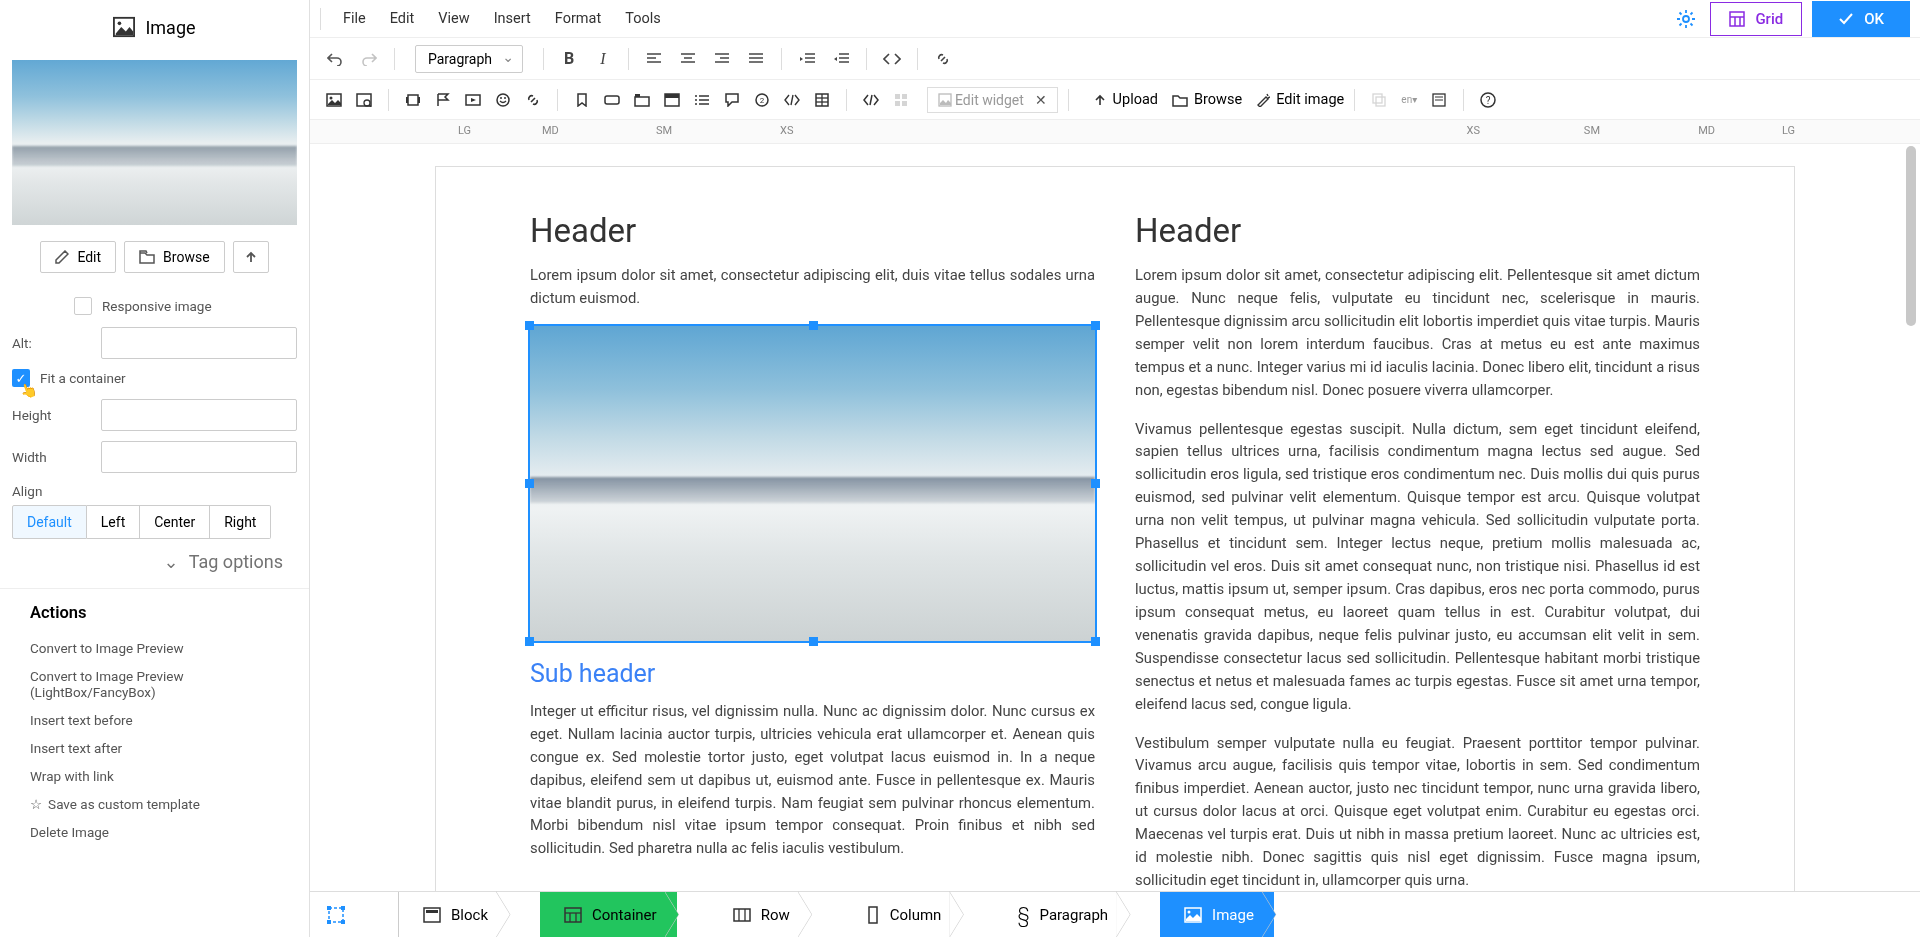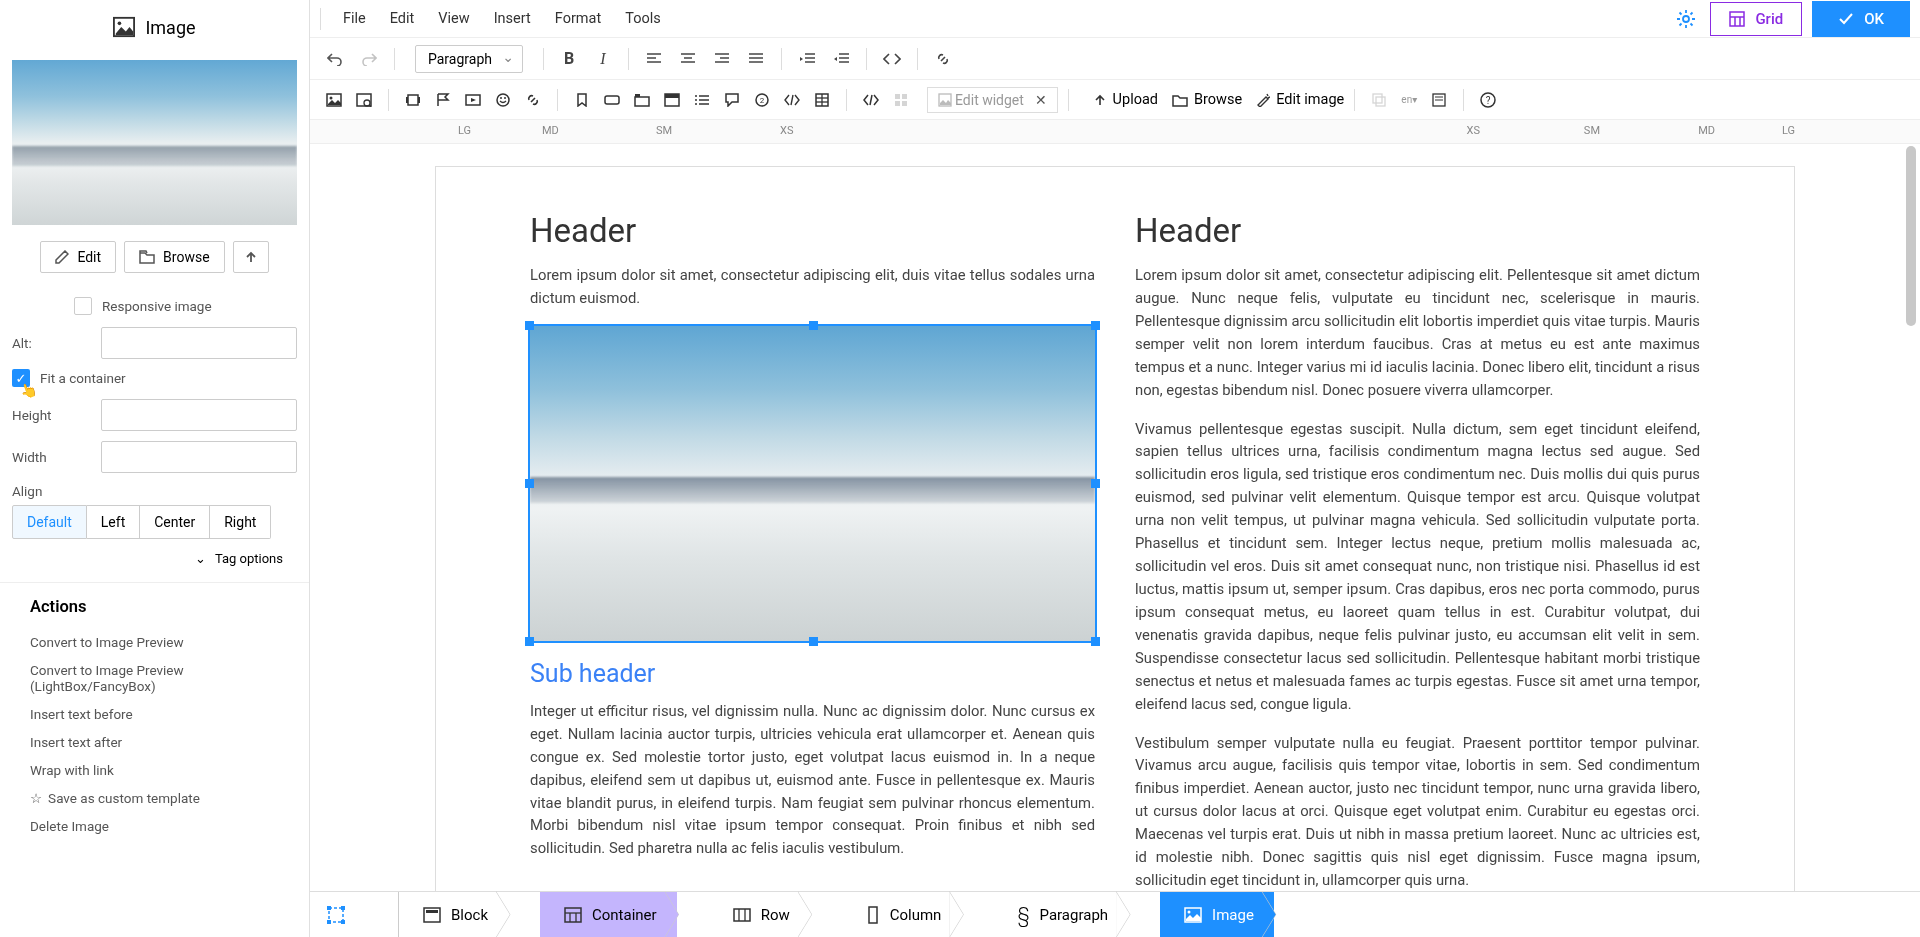--- a/index.html
+++ b/index.html
@@ -31,21 +31,21 @@
 .checkbox-empty { width: 18px; height: 18px; border: 1px solid #ccc; border-radius: 2px; margin-left: 62px; }
 
 .align-label { font-size: 13.5px; color: #555; margin: 4px 0 6px 0; }
 .btn-group { display: flex; }
 .btn-group .seg { border: 1px solid #ccc; padding: 8px 14px; font-size: 14px; cursor: pointer; background: #fff; }
 .btn-group .seg + .seg { border-left: none; }
 .btn-group .seg.active { color: #1e90ff; background: #f0f8ff; }
 .btn-group .seg:first-child { border-radius: 2px 0 0 2px; }
 .btn-group .seg:last-child { border-radius: 0 2px 2px 0; }
 
-.tag-options { text-align: right; padding: 12px 14px; font-size: 13px; color: #000000; cursor: pointer; }
+.tag-options { text-align: right; padding: 12px 14px; font-size: 18px; color: #737373; cursor: pointer; }
 .tag-options .chev { margin-right: 6px; }
 
 .actions { padding: 14px 30px; border-top: 1px solid #eee; }
 .actions h3 { font-size: 16.5px; font-weight: 600; margin-bottom: 12px; }
 .action-item { font-size: 13.5px; color: #555; padding: 6px 0; cursor: pointer; display: flex; align-items: center; gap: 6px; }
 
 
 .main { flex: 1; display: flex; flex-direction: column; position: relative; }
 
 .menubar { display: flex; align-items: center; padding: 0 10px; height: 38px; border-bottom: 1px solid #eee; }
@@ -545,21 +545,21 @@
             <rect x="15" y="15" width="4" height="4" fill="#1e90ff"></rect>
           </svg>
       </div>
       <div class="bc-seg bc-border" style="background:#fff">
         <svg width="18" height="16" class="ico">
             <rect x="1" y="1" width="16" height="14" fill="none" stroke="#333" stroke-width="1.5"></rect>
             <rect x="3" y="3" width="12" height="3" fill="#333"></rect>
           </svg>
         <span>Block</span>
       </div>
-      <div class="bc-seg" style="background:#c4b5fd">
+      <div class="bc-seg" style="background:#22c55e">
         <svg width="18" height="16" class="ico">
             <rect x="1" y="1" width="16" height="14" fill="none" stroke="#333" stroke-width="1.5"></rect>
             <line x1="1" y1="6" x2="17" y2="6" stroke="#333" stroke-width="1.3"></line>
             <line x1="6" y1="6" x2="6" y2="15" stroke="#333" stroke-width="1.3"></line>
             <line x1="12" y1="6" x2="12" y2="15" stroke="#333" stroke-width="1.3"></line>
           </svg>
         <span>Container</span>
       </div>
       <div class="bc-seg" style="background:#fff">
         <svg width="18" height="16" class="ico">

